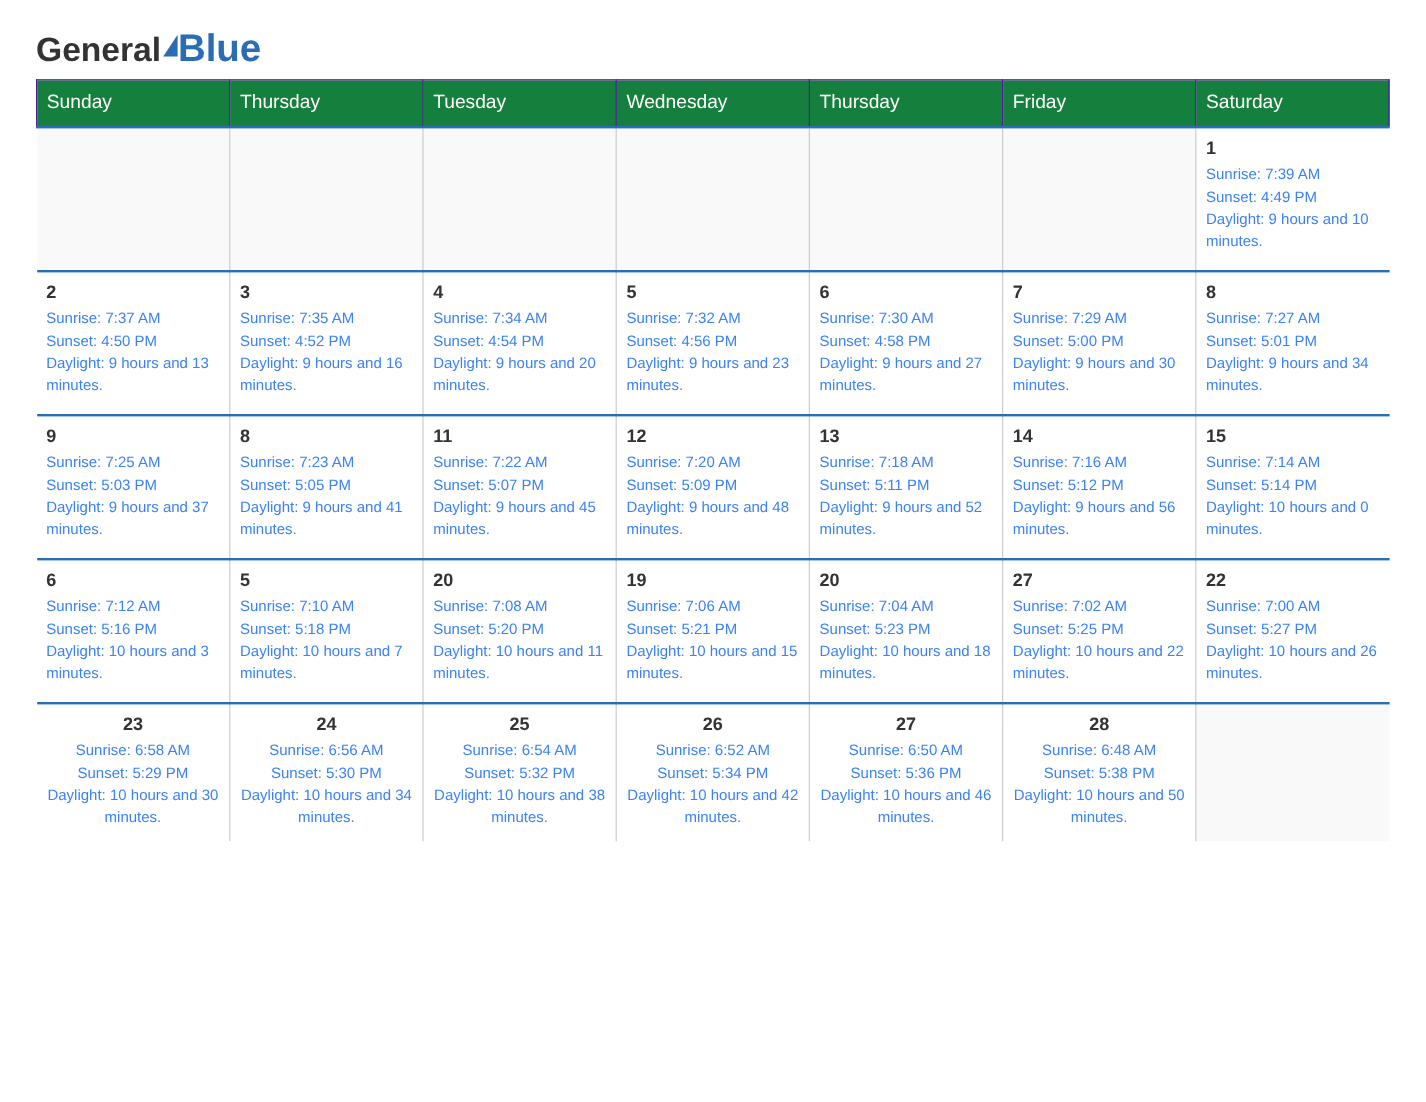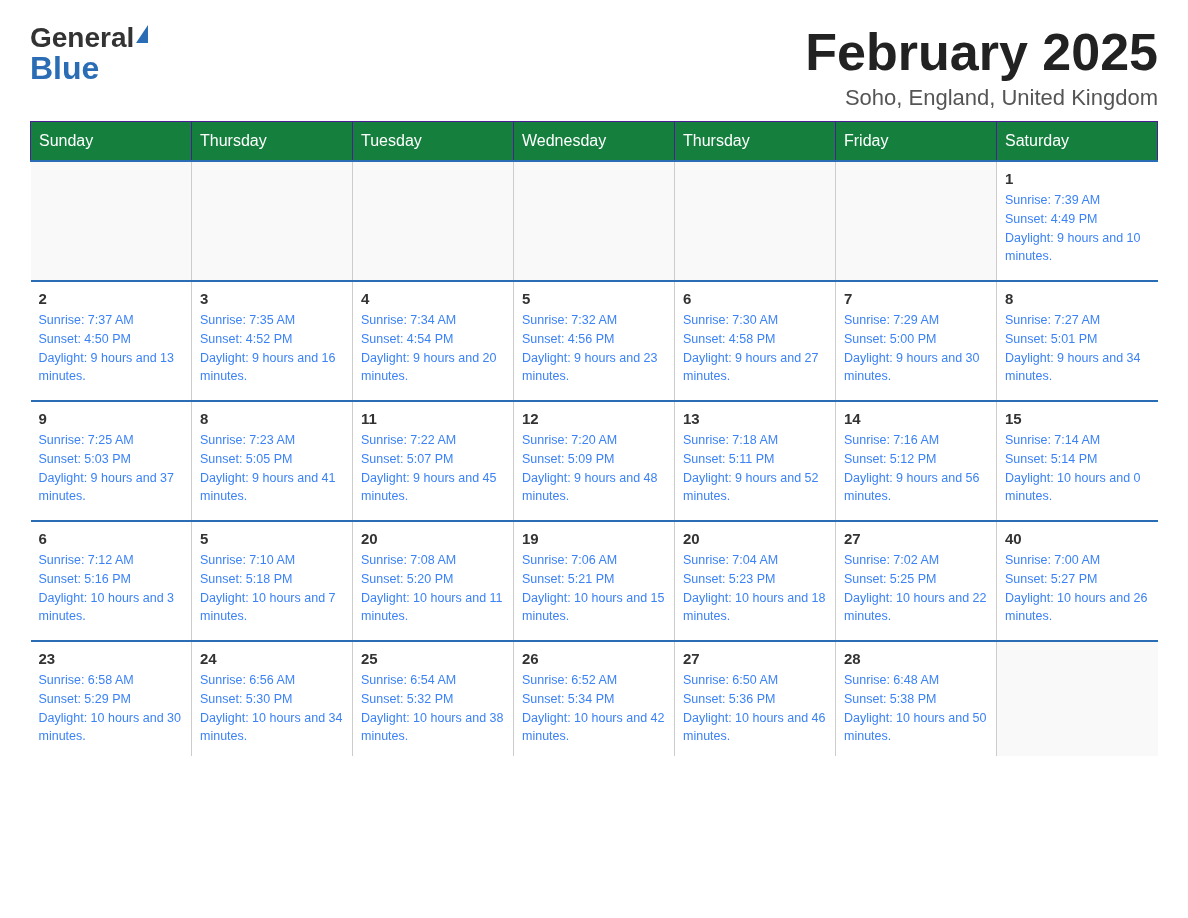--- a/index.html
+++ b/index.html
@@ -11,22 +11,21 @@
       min-height: 918px;
     }
     .header {
       display: flex;
       justify-content: space-between;
       align-items: flex-start;
       padding: 24px 30px 10px 30px;
     }
     .logo {
       display: flex;
-      flex-direction: column;
-      align-items: flex-start;
+      align-items: flex-end;
     }
     .logo-text-general {
       font-size: 28px;
       font-weight: bold;
       color: #333;
       line-height: 1;
     }
     .logo-text-blue {
       font-size: 32px;
       font-weight: bold;
@@ -103,36 +102,33 @@
     .day-info {
       font-size: 12.5px;
       line-height: 1.5;
       color: #3b82f6;
     }
     .empty-cell {
       background: #f9f9f9;
     }
     tr:last-child td {
       height: 110px;
+      text-align: center;
     }
   </style>
 </head>
 <body>
 
 <div class="header">
   <div class="logo">
     <div class="logo-row">
       <span class="logo-text-general">General</span>
       <span class="logo-icon"></span>
     </div>
     <span class="logo-text-blue">Blue</span>
-  </div>
-  <div class="title-section">
-    <div class="month-title">February 2025</div>
-    <div class="location">Soho, England, United Kingdom</div>
   </div>
 </div>
 
 <div class="calendar-container">
   <table>
     <thead>
       <tr>
       <th>Sunday</th>
           <th>Thursday</th>
           <th>Tuesday</th>
@@ -234,21 +230,21 @@
           </td>
           <td>
             <span class="day-num">20</span>
             <div class="day-info">Sunrise: 7:04 AM<br>Sunset: 5:23 PM<br>Daylight: 10 hours and 18 minutes.</div>
           </td>
           <td>
             <span class="day-num">27</span>
             <div class="day-info">Sunrise: 7:02 AM<br>Sunset: 5:25 PM<br>Daylight: 10 hours and 22 minutes.</div>
           </td>
           <td>
-            <span class="day-num">40</span>
+            <span class="day-num">22</span>
             <div class="day-info">Sunrise: 7:00 AM<br>Sunset: 5:27 PM<br>Daylight: 10 hours and 26 minutes.</div>
           </td>
         </tr>
         <tr>
           <td>
             <span class="day-num">23</span>
             <div class="day-info">Sunrise: 6:58 AM<br>Sunset: 5:29 PM<br>Daylight: 10 hours and 30 minutes.</div>
           </td>
           <td>
             <span class="day-num">24</span>

